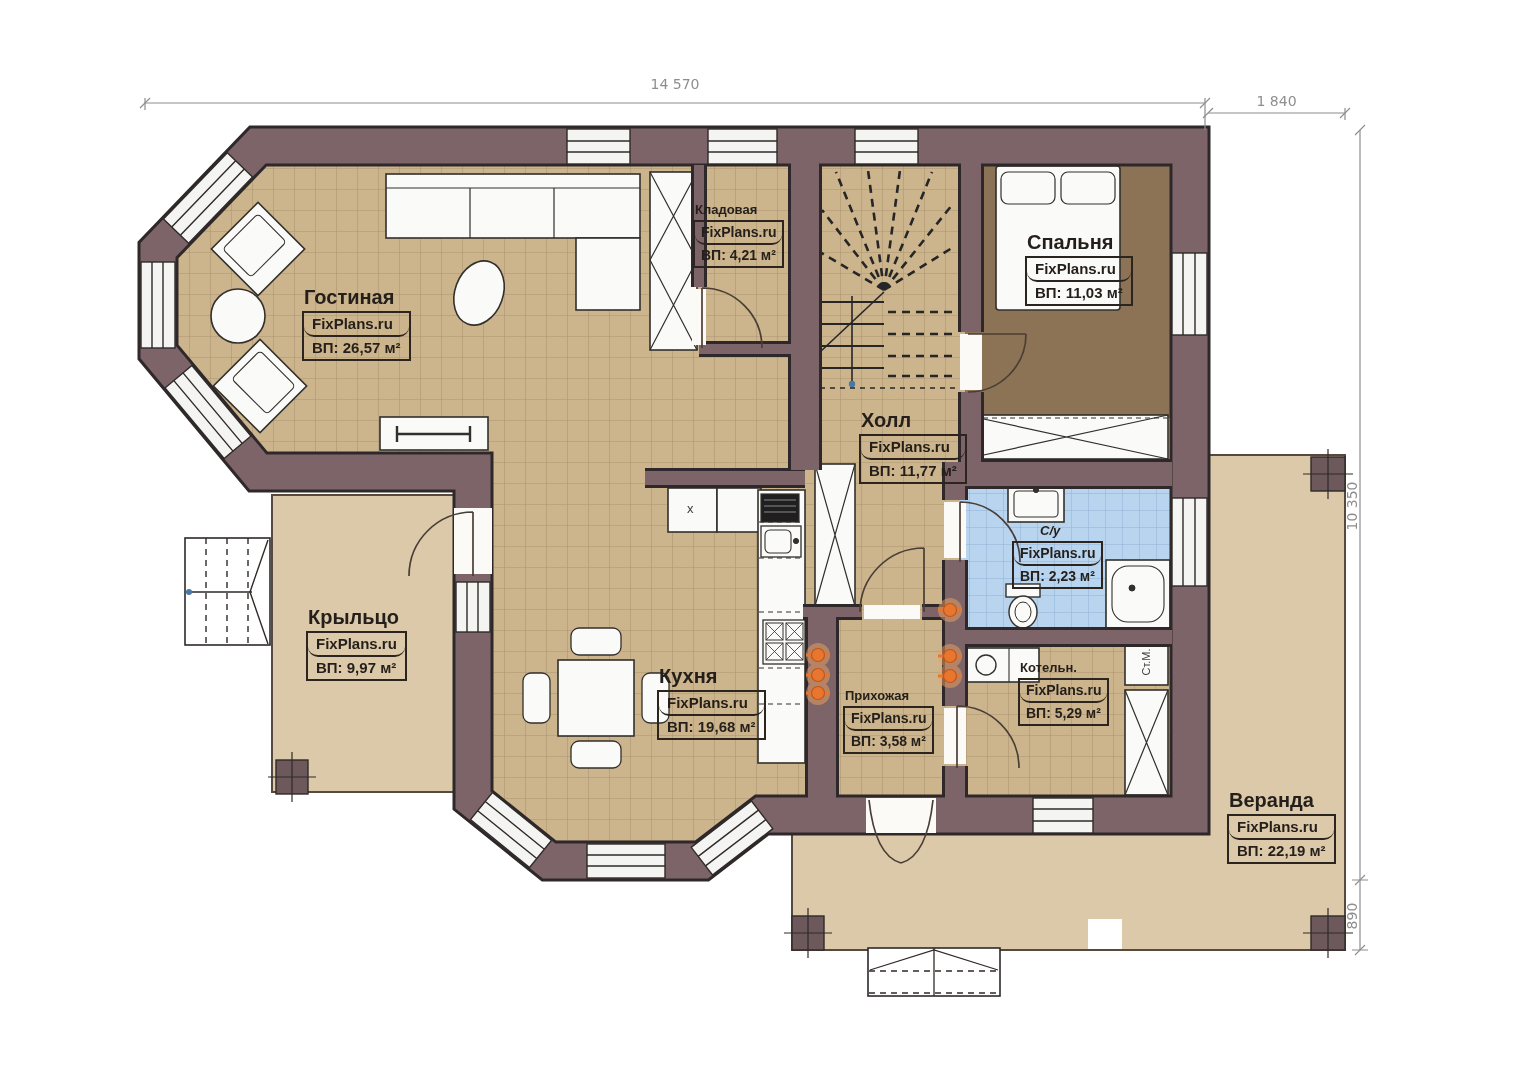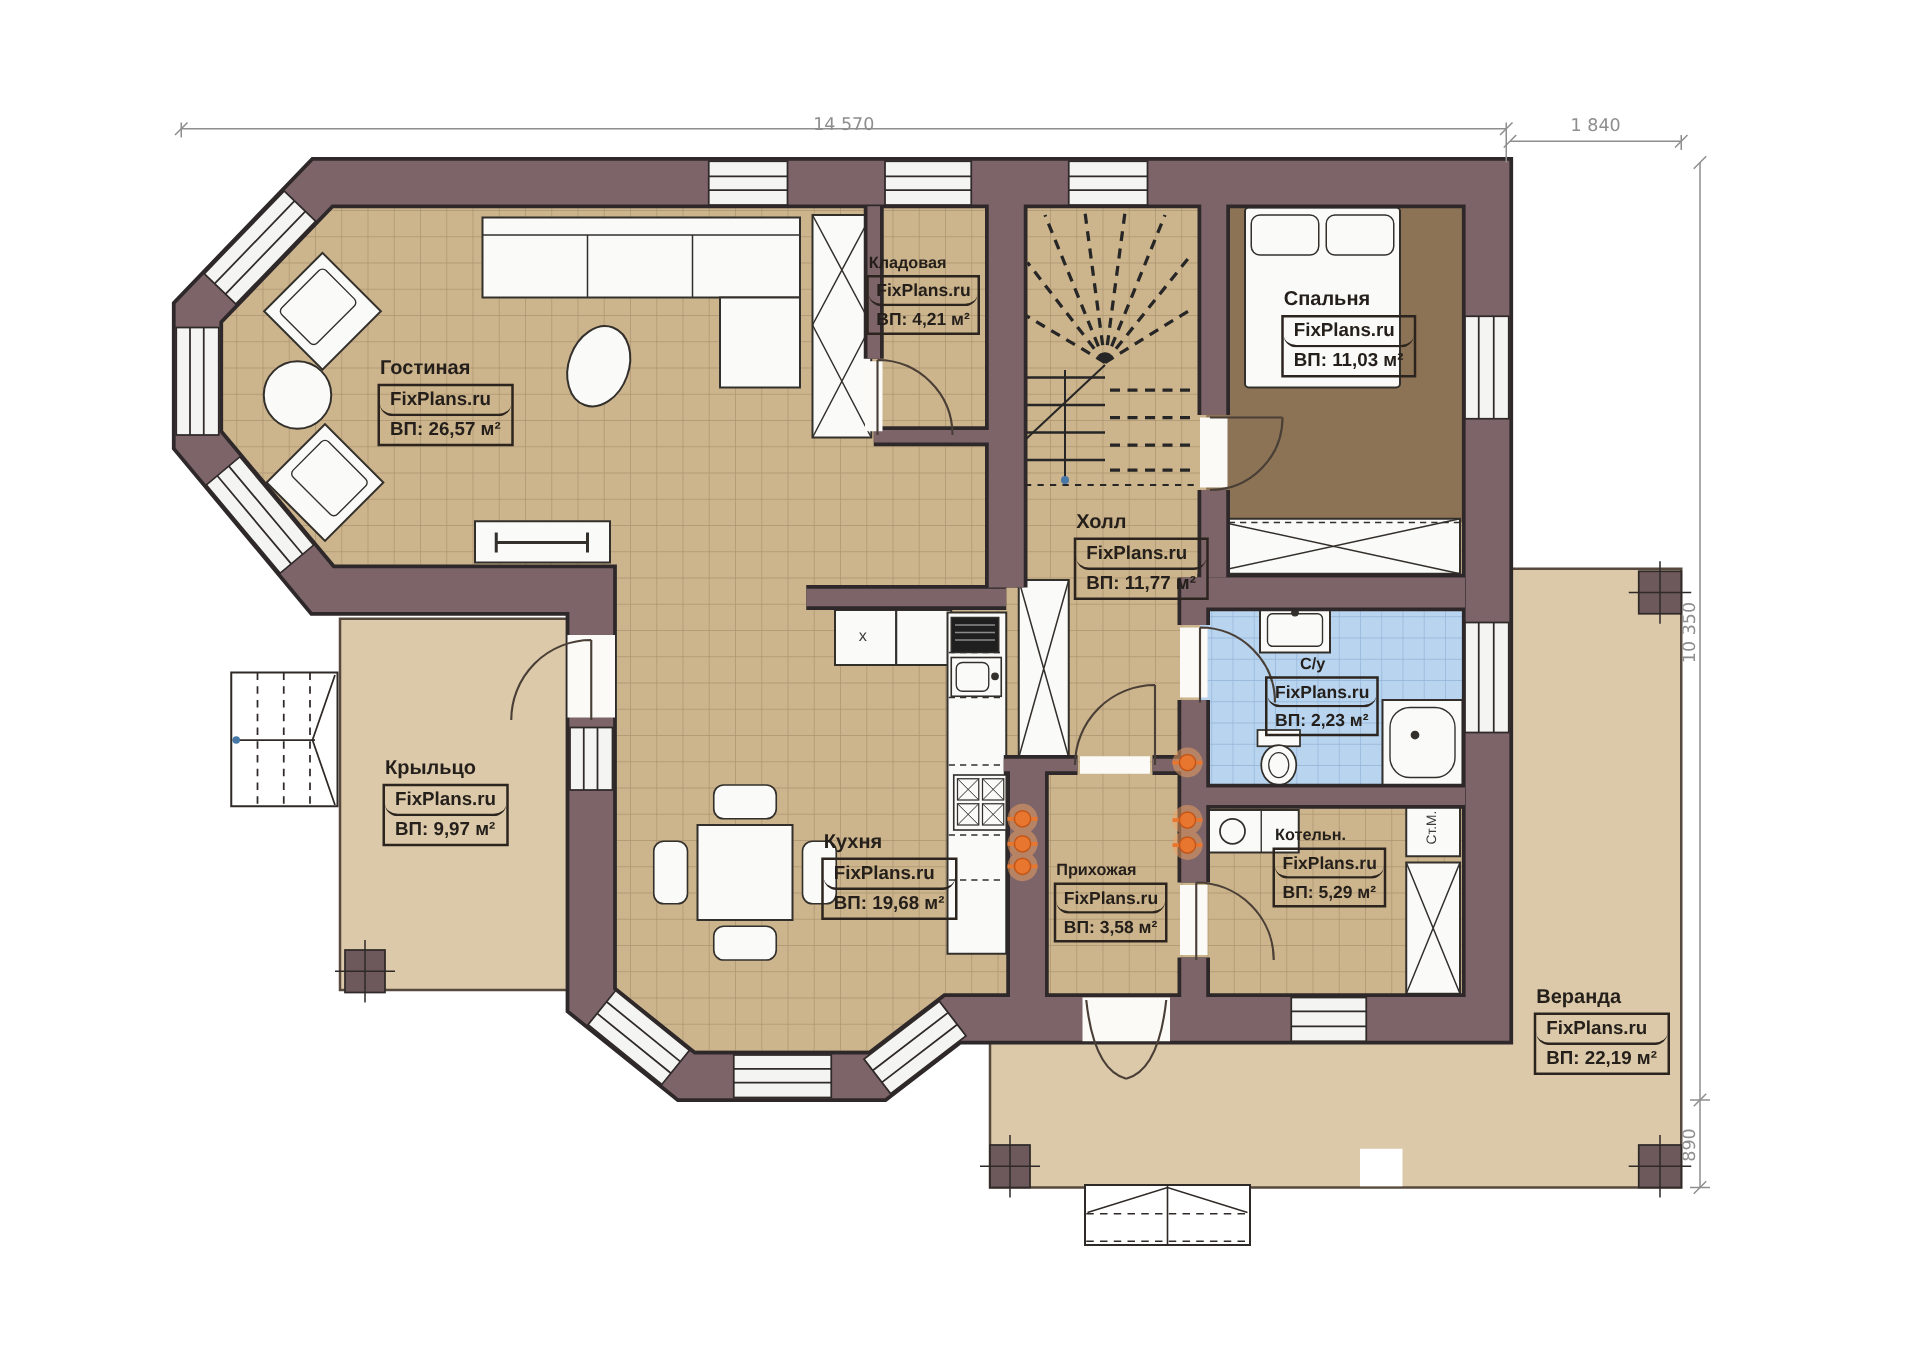--- a/index.html
+++ b/index.html
@@ -1,21 +1,21 @@
 <!DOCTYPE html>
 <html><head>
 <meta charset="utf-8">
 <style>
   html,body{margin:0;padding:0;background:#fff;}
   .stage{position:relative;width:1528px;height:1080px;background:#ffffff;overflow:hidden;
          font-family:"Liberation Sans",sans-serif;}
   .stage svg{position:absolute;left:0;top:0;}
   
   .rl{position:absolute;z-index:6;}
-  .rl .nm{font-weight:bold;font-size:16px;line-height:1;color:#241f1a;margin:0 0 4px 2px;white-space:nowrap;}
+  .rl .nm{font-weight:bold;font-size:20px;line-height:1;color:#241f1a;margin:0 0 4px 2px;white-space:nowrap;}
   .rl .bx{display:inline-block;border:2px solid #2c241e;}
   .rl .bx .rrow{font-weight:bold;font-size:15px;line-height:22px;color:#241f1a;padding:0 8px;white-space:nowrap;border-radius:10px;}
   .rl .bx .r1{border-bottom:2px solid #2c241e;}
   .rl.sm .nm{font-size:13px;}
   .rl.sm .bx .rrow{font-size:14px;line-height:21px;padding:0 6px;}
   
   .dim{position:absolute;z-index:6;font-family:"DejaVu Sans",sans-serif;
        font-size:14px;color:#8e8e8e;text-align:center;white-space:nowrap;}
   .dim.vert{transform:rotate(-90deg);}
   .tag{position:absolute;z-index:6;font-family:"Liberation Sans",sans-serif;color:#3c3c3c;}
@@ -343,21 +343,21 @@
   <div class="rrow">ВП: 11,03 м²</div></div>
 </div>
 
 <div class="rl" style="left:859px;top:410px;">
   <div class="nm">Холл</div>
   <div class="bx"><div class="rrow r1">FixPlans.ru</div>
   <div class="rrow">ВП: 11,77 м²</div></div>
 </div>
 
 <div class="rl sm" style="left:1012px;top:524px;">
-  <div class="nm" style="margin-left:28px;">С/у</div>
+  <div class="nm" style="margin-left:28px;font-style:italic;">С/у</div>
   <div class="bx"><div class="rrow r1">FixPlans.ru</div>
   <div class="rrow">ВП: 2,23 м²</div></div>
 </div>
 
 <div class="rl" style="left:306px;top:607px;">
   <div class="nm">Крыльцо</div>
   <div class="bx"><div class="rrow r1">FixPlans.ru</div>
   <div class="rrow">ВП: 9,97 м²</div></div>
 </div>
 
@@ -381,18 +381,18 @@
 
 <div class="rl" style="left:1227px;top:790px;">
   <div class="nm">Веранда</div>
   <div class="bx"><div class="rrow r1">FixPlans.ru</div>
   <div class="rrow">ВП: 22,19 м²</div></div>
 </div>
 
 <div class="tag" style="left:1126px;top:644px;width:40px;height:36px;display:flex;align-items:center;justify-content:center;transform:rotate(-90deg);font-size:11px;">Ст.М.</div>
 <div class="tag" style="left:687px;top:501px;font-size:13px;">х</div>
 
-<div class="dim" style="left:145px;top:92px;width:1060px;">14 570</div>
+<div class="dim" style="left:145px;top:76px;width:1060px;">14 570</div>
 <div class="dim" style="left:1208px;top:93px;width:137px;">1 840</div>
 <div class="dim vert" style="left:1312px;top:498px;width:80px;">10 350</div>
 <div class="dim vert" style="left:1322px;top:908px;width:60px;">890</div>
 
 </div>
 
 </body></html>

